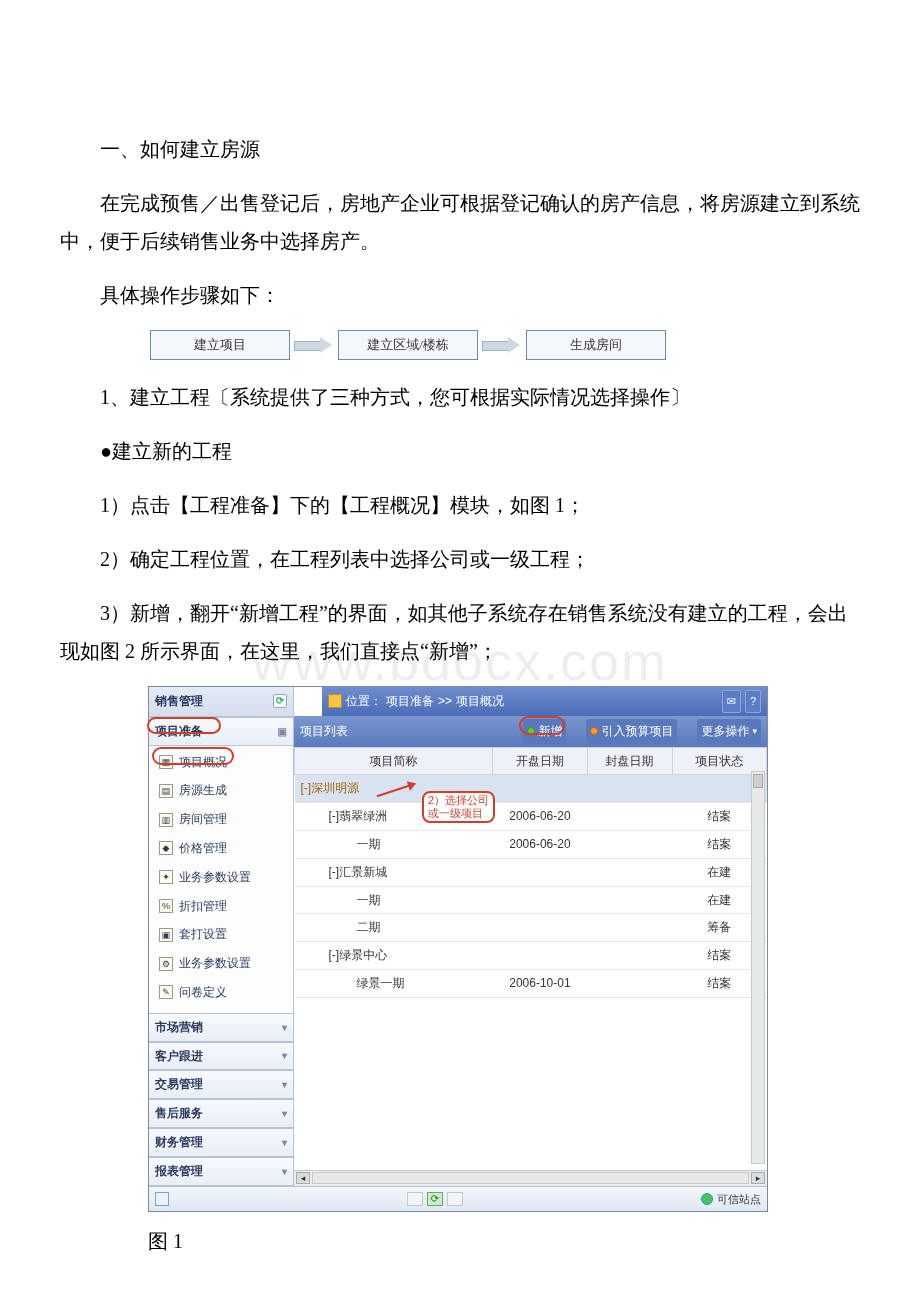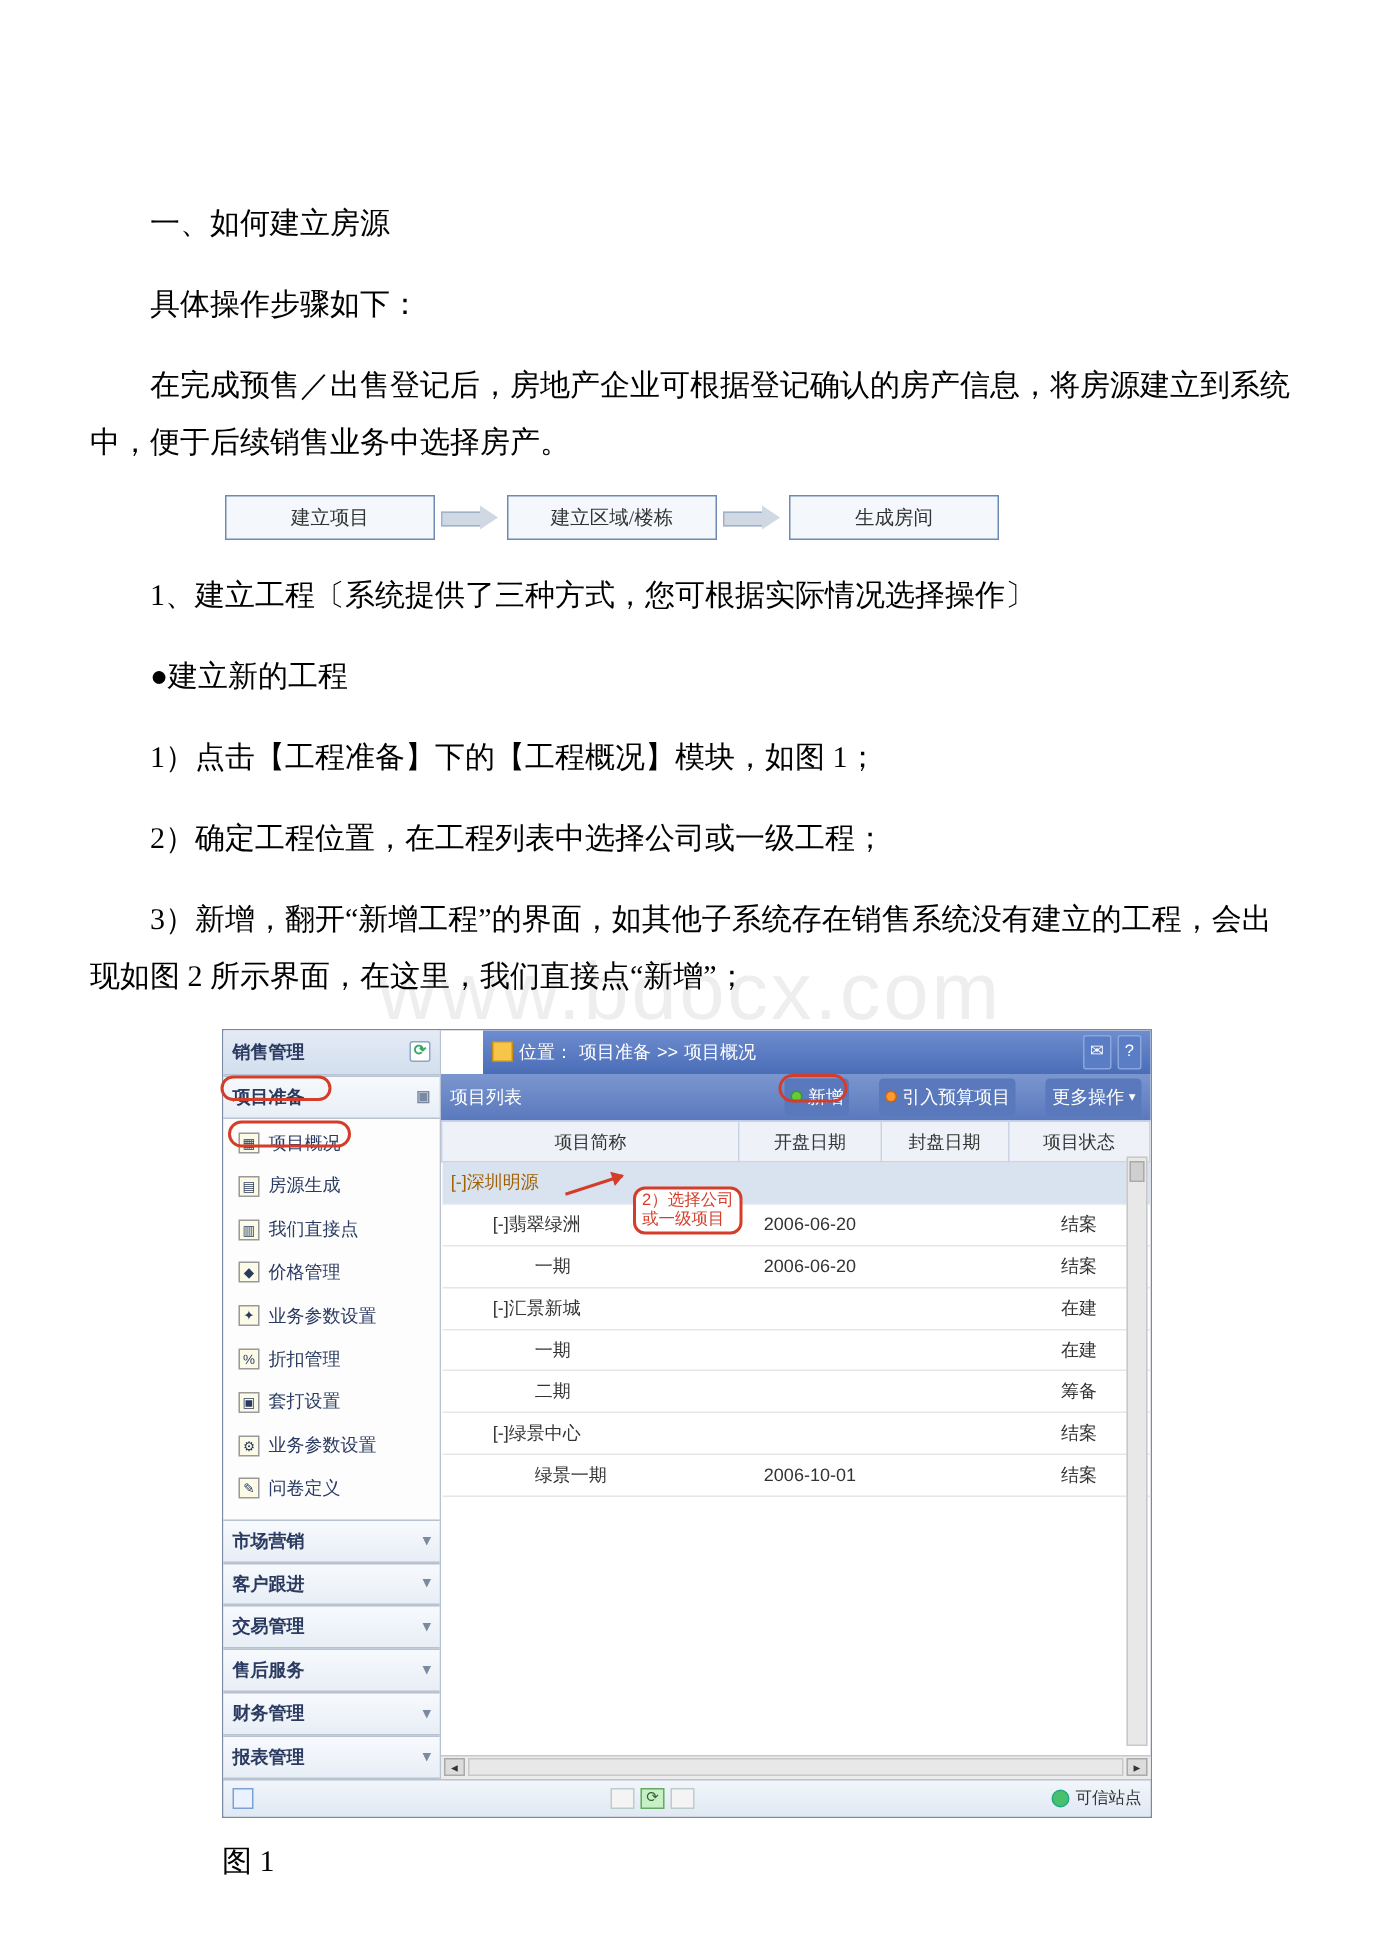--- a/index.html
+++ b/index.html
@@ -289,23 +289,23 @@
 </style>
 </head>
 <body>
 
 <div class="watermark">www.bdocx.com</div>
 
 <div class="content">
 
   <p class="para">一、如何建立房源</p>
 
+  <p class="para">在完成预售／出售登记后，房地产企业可根据登记确认的房产信息，将房源建立到系统中，便于后续销售业务中选择房产。</p>
+
   <p class="para">具体操作步骤如下：</p>
-
-  <p class="para">在完成预售／出售登记后，房地产企业可根据登记确认的房产信息，将房源建立到系统中，便于后续销售业务中选择房产。</p>
 
   <div class="flow-wrap">
     <div class="flow">
       <div class="flow-box">建立项目</div>
       <div class="flow-arrow"></div>
       <div class="flow-box">建立区域/楼栋</div>
       <div class="flow-arrow"></div>
       <div class="flow-box">生成房间</div>
     </div>
   </div>
@@ -340,21 +340,21 @@
             <span class="ico">▦</span>
             <span>项目概况</span>
             <span class="ring-mark" style="left:3px; top:-1px; width:82px; height:18px;"></span>
           </div>
           <div class="nav-item">
             <span class="ico">▤</span>
             <span>房源生成</span>
           </div>
           <div class="nav-item">
             <span class="ico">▥</span>
-            <span>我们直接点</span>
+            <span>房间管理</span>
           </div>
           <div class="nav-item">
             <span class="ico">◆</span>
             <span>价格管理</span>
           </div>
           <div class="nav-item">
             <span class="ico">✦</span>
             <span>业务参数设置</span>
           </div>
           <div class="nav-item">

